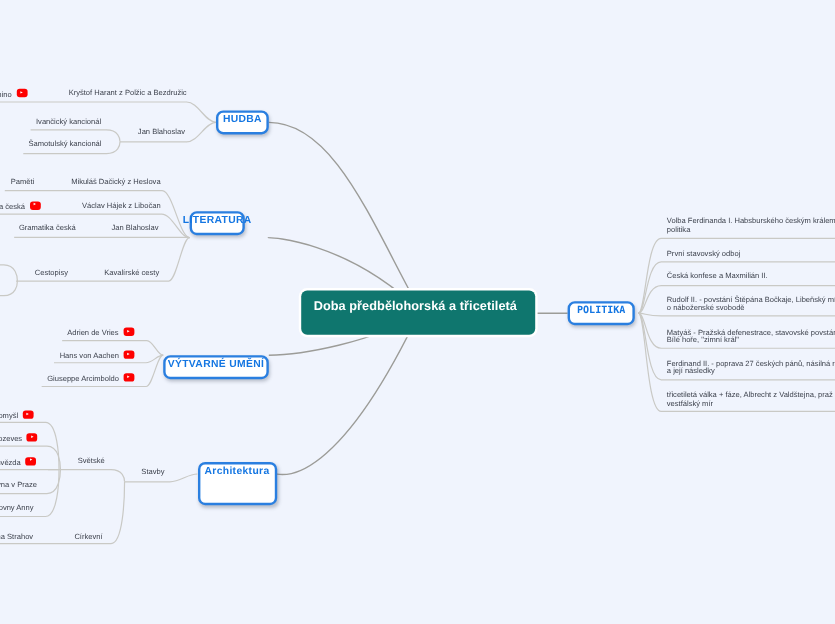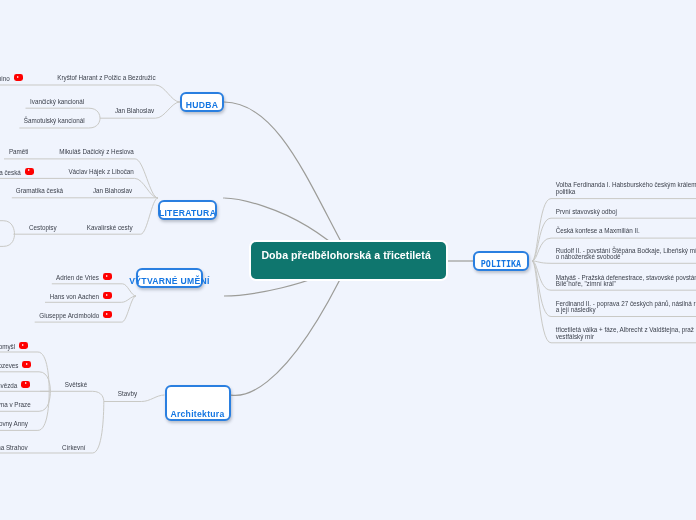--- a/index.html
+++ b/index.html
@@ -8,21 +8,21 @@
        font-family:"Liberation Sans",sans-serif;}
   #stage{position:relative;width:696px;height:520px;overflow:hidden;background:#f0f4fd;
          -webkit-font-smoothing:antialiased;}
   svg#links{position:absolute;left:0;top:0;width:696px;height:520px;}
 
   .root-node{position:absolute;background:#0f766e;color:#ffffff;border-radius:5px;
         font-weight:bold;font-size:10.6px;line-height:10.6px;box-sizing:border-box;
         padding:8.3px 10.4px;box-shadow:0 0 0 2px #ffffff;white-space:nowrap;letter-spacing:0.05px;}
   .branch{position:absolute;background:#ffffff;border:2.2px solid #2a7fe0;border-radius:6px;
           color:#1476e2;font-weight:bold;box-sizing:border-box;white-space:nowrap;
-          display:flex;align-items:flex-end;justify-content:center;
+          display:flex;align-items:flex-start;justify-content:center;
           font-size:8.6px;letter-spacing:0.3px;
           box-shadow:1px 2px 3px rgba(60,70,90,0.30);}
   .branch.mono{font-family:"DejaVu Sans Mono",monospace;letter-spacing:0;font-size:8.4px;}
 
   .leaf{position:absolute;box-sizing:border-box;white-space:nowrap;
         font-size:6.3px;color:#3a3f4a;line-height:8.6px;}
   .yt{display:inline-block;width:9px;height:7px;background:#fe0000;border-radius:2.4px;
       position:relative;vertical-align:-0.5px;margin-left:4px;}
   .yt:after{content:"";position:absolute;left:3.3px;top:1.8px;
       border-left:2.7px solid #fff;border-top:1.7px solid transparent;
@@ -63,24 +63,24 @@
       <path d="M532 261 C538.08 261 538.46 218.2 551 218.2 H696" fill="none" stroke="#c9c9c5" stroke-width="1"></path>
       <path d="M532 261 C538.08 261 538.46 238.1 551 238.1 H696" fill="none" stroke="#c9c9c5" stroke-width="1"></path>
       <path d="M532 261 C538.08 261 538.46 263.3 551 263.3 H696" fill="none" stroke="#c9c9c5" stroke-width="1"></path>
       <path d="M532 261 C538.08 261 538.46 290.2 551 290.2 H696" fill="none" stroke="#c9c9c5" stroke-width="1"></path>
       <path d="M532 261 C538.08 261 538.46 316.5 551 316.5 H696" fill="none" stroke="#c9c9c5" stroke-width="1"></path>
       <path d="M532 261 C538.08 261 538.46 342.8 551 342.8 H696" fill="none" stroke="#c9c9c5" stroke-width="1"></path>
     </svg>
 <div class="branch" style="left: 180px; top: 92px; width: 44px; height: 20px;">
       <span>HUDBA</span>
     </div>
-    <div class="branch" style="left: 158px; top: 200px; width: 59px; height: 20px;">
+    <div class="branch" style="left: 158px; top: 176px; width: 46px; height: 20px;">
       <span>LITERATURA</span>
     </div>
-    <div class="branch" style="left: 136px; top: 268px; width: 67px; height: 20px;">
+    <div class="branch" style="left: 136px; top: 296px; width: 88px; height: 20px;">
       <span>VÝTVARNÉ UMĚNÍ</span>
     </div>
     <div class="branch" style="left: 164.5px; top: 385px; width: 66px; height: 36px;">
       <span>Architektura</span>
     </div>
     <div class="branch mono" style="left: 473px; top: 251px; width: 56px; height: 20px;">
       <span>POLITIKA</span>
     </div>
     <div class="root-node" style="left: 251px; top: 242px; width: 195px; height: 37px;">
       <div>Doba předbělohorská a třicetiletá</div>

